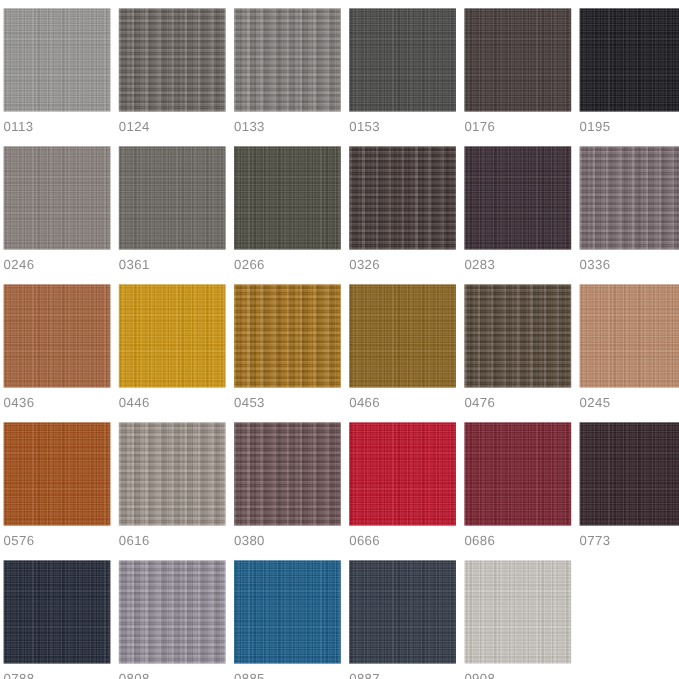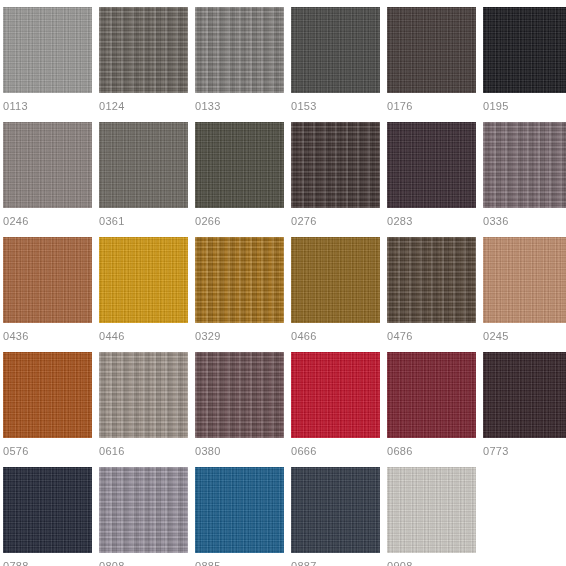--- a/index.html
+++ b/index.html
@@ -105,41 +105,41 @@
     <div class="swatch-cell">
       <div class="swatch-chip weave-fine" style="background-color: rgb(110, 106, 99);"></div>
       <div class="swatch-label" style="color: rgb(141, 141, 141);">0361</div>
     </div>
     <div class="swatch-cell">
       <div class="swatch-chip weave-fine" style="background-color: rgb(78, 77, 66);"></div>
       <div class="swatch-label" style="color: rgb(141, 141, 141);">0266</div>
     </div>
     <div class="swatch-cell">
       <div class="swatch-chip weave-slub" style="background-color: rgb(71, 58, 56);"></div>
-      <div class="swatch-label" style="color: rgb(141, 141, 141);">0276</div>
+      <div class="swatch-label" style="color: rgb(141, 141, 141);">0326</div>
     </div>
     <div class="swatch-cell">
       <div class="swatch-chip weave-fine" style="background-color: rgb(58, 43, 51);"></div>
       <div class="swatch-label" style="color: rgb(141, 141, 141);">0283</div>
     </div>
     <div class="swatch-cell">
       <div class="swatch-chip weave-slub" style="background-color: rgb(125, 109, 115);"></div>
       <div class="swatch-label" style="color: rgb(141, 141, 141);">0336</div>
     </div>
     <div class="swatch-cell">
       <div class="swatch-chip weave-fine" style="background-color: rgb(169, 102, 63);"></div>
       <div class="swatch-label" style="color: rgb(141, 141, 141);">0436</div>
     </div>
     <div class="swatch-cell">
       <div class="swatch-chip weave-fine" style="background-color: rgb(211, 154, 18);"></div>
       <div class="swatch-label" style="color: rgb(141, 141, 141);">0446</div>
     </div>
     <div class="swatch-cell">
       <div class="swatch-chip weave-slub" style="background-color: rgb(169, 116, 27);"></div>
-      <div class="swatch-label" style="color: rgb(141, 141, 141);">0329</div>
+      <div class="swatch-label" style="color: rgb(141, 141, 141);">0453</div>
     </div>
     <div class="swatch-cell">
       <div class="swatch-chip weave-fine" style="background-color: rgb(141, 102, 32);"></div>
       <div class="swatch-label" style="color: rgb(141, 141, 141);">0466</div>
     </div>
     <div class="swatch-cell">
       <div class="swatch-chip weave-slub" style="background-color: rgb(90, 74, 60);"></div>
       <div class="swatch-label" style="color: rgb(141, 141, 141);">0476</div>
     </div>
     <div class="swatch-cell">

